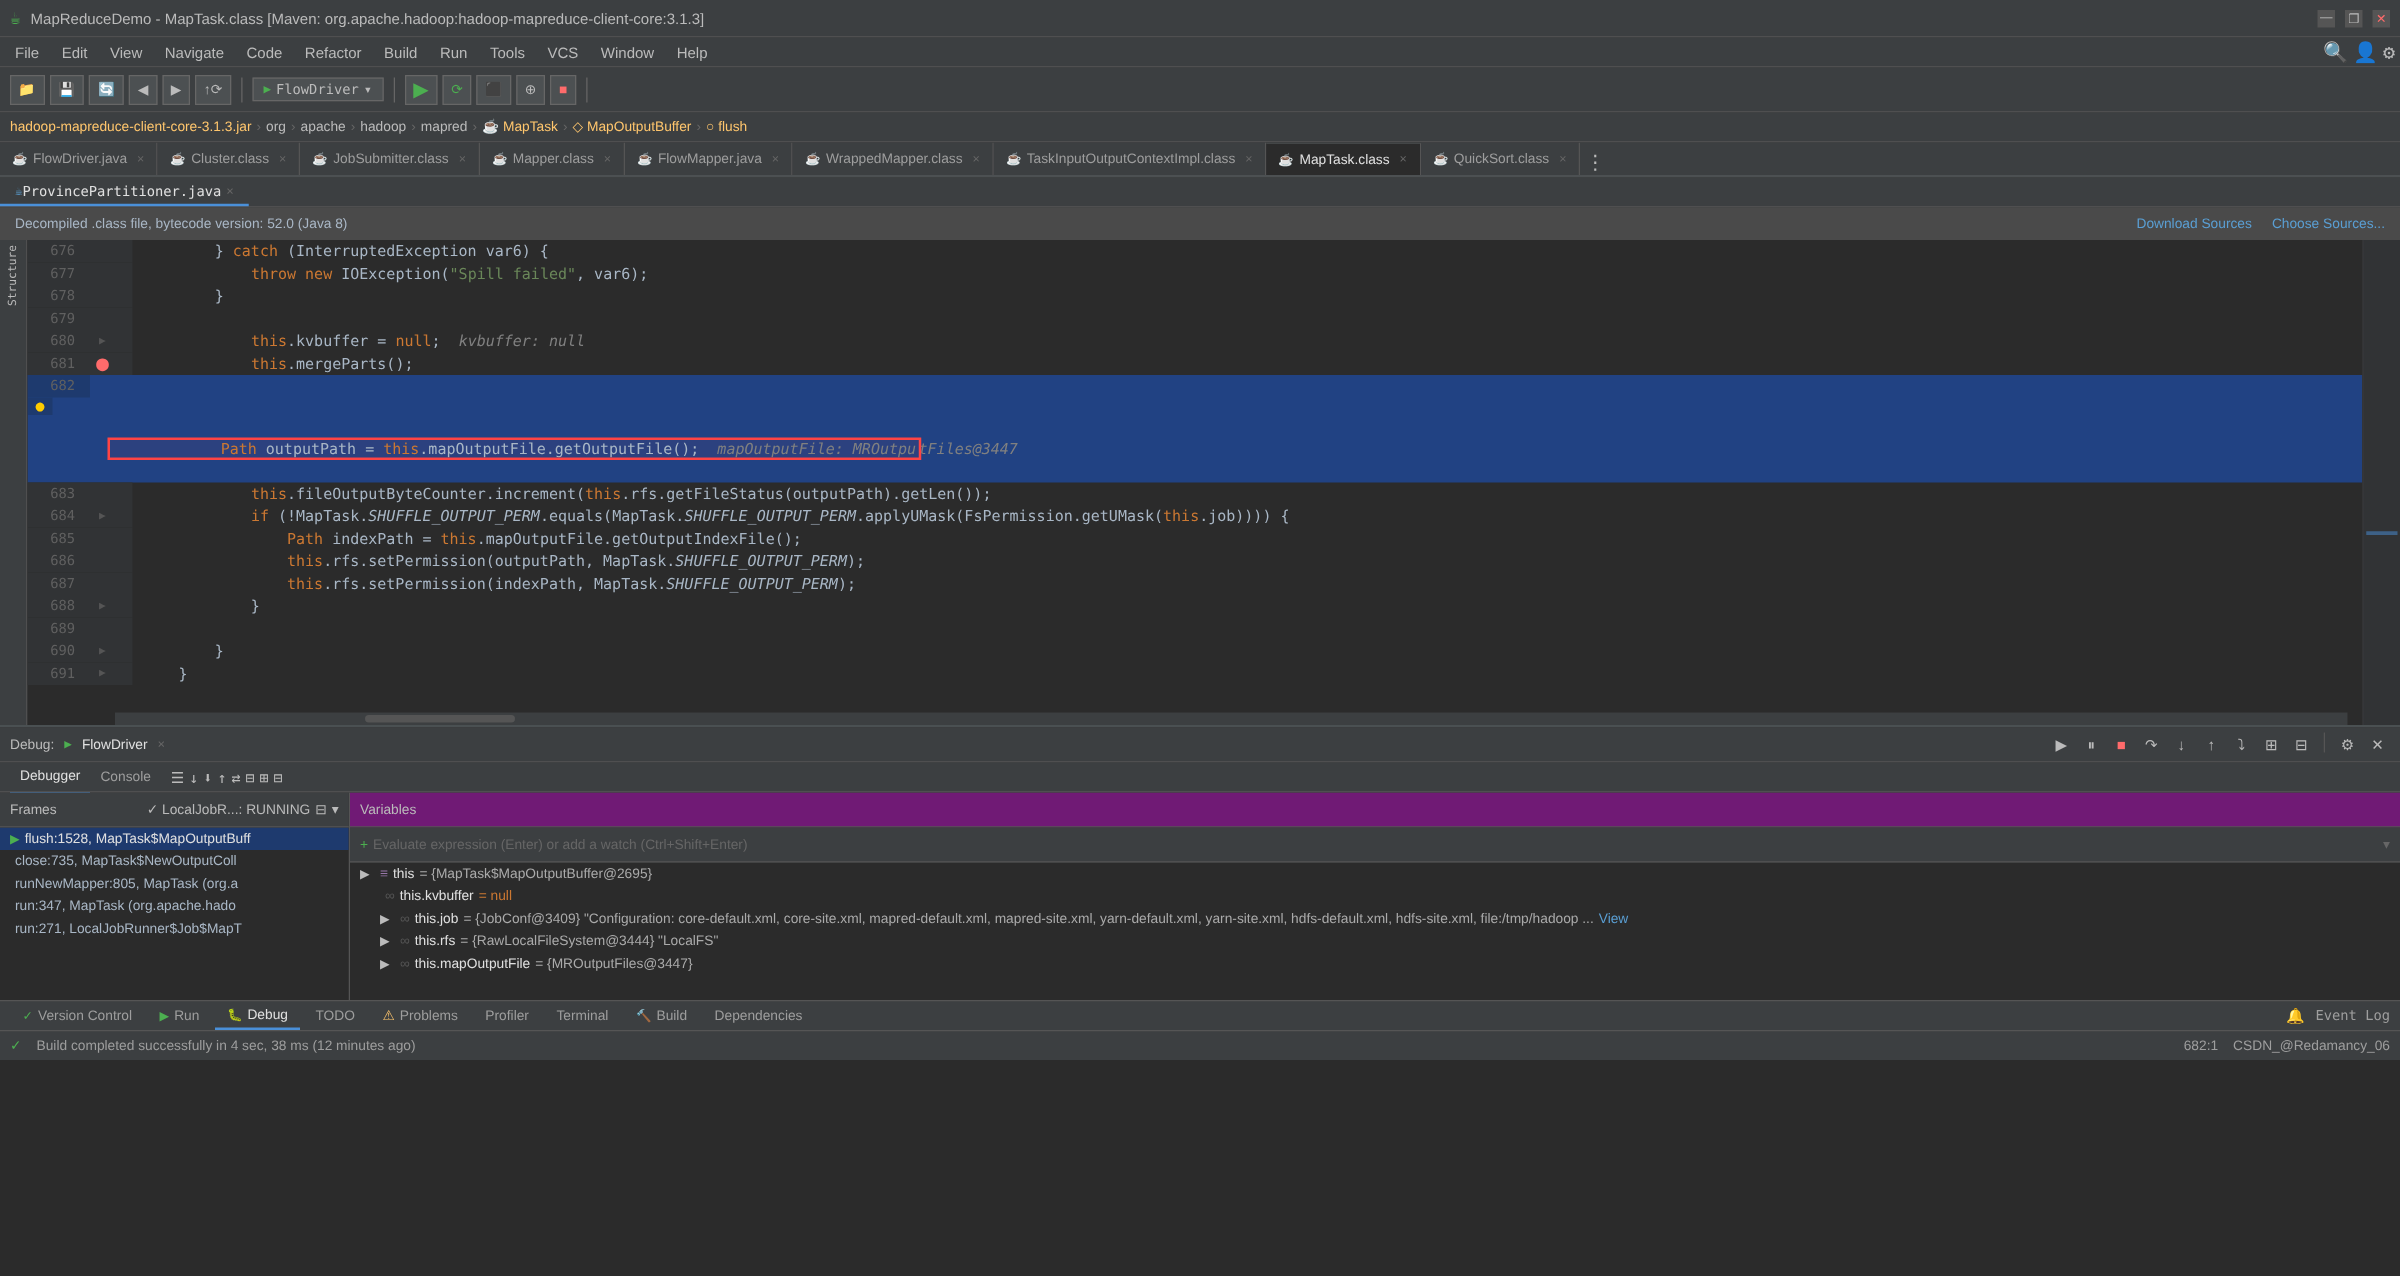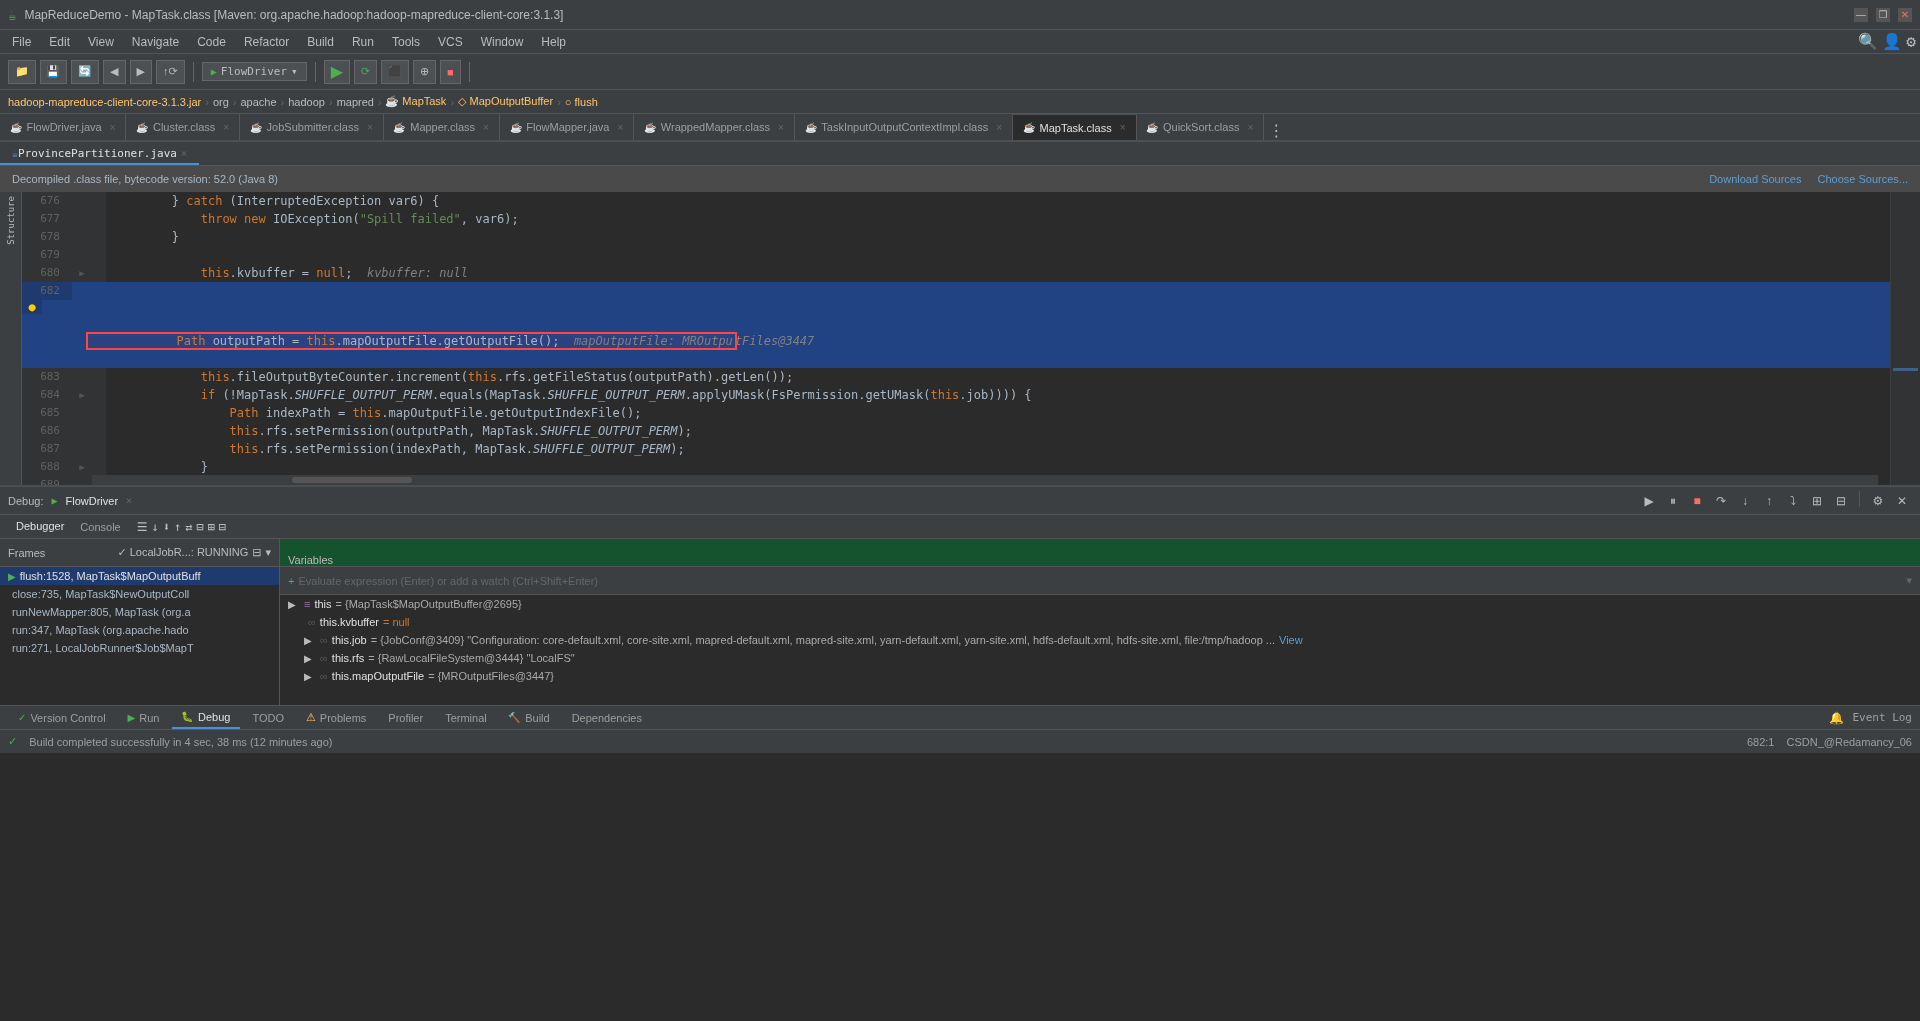--- a/index.html
+++ b/index.html
@@ -338,23 +338,23 @@
     .frame-item.active { background: #1e3a6e; color: #e0e0e0; }
 
     
     #variables-panel {
       flex: 1;
       display: flex;
       flex-direction: column;
     }
     #variables-header {
       height: 28px;
-      background: #14532d;
-      display: flex;
-      align-items: flex-end;
+      background: #701a75;
+      display: flex;
+      align-items: center;
       padding: 0 8px;
       border-bottom: 1px solid #555;
       font-size: 11px;
       font-family: Arial, sans-serif;
       color: #bbb;
     }
     .watch-input {
       height: 28px;
       background: #3c3f41;
       border-bottom: 1px solid #555;
@@ -571,21 +571,21 @@
 </div>
 
 <div id="decompile-notice">
   <span>Decompiled .class file, bytecode version: 52.0 (Java 8)</span>
   <div class="decompile-links">
     <span class="decompile-link">Download Sources</span>
     <span class="decompile-link">Choose Sources...</span>
   </div>
 </div>
 
-<div id="main-area" style="height: 293px;">
+<div id="main-area" style="height: 388px;">
 
   <div id="left-sidebar">
     <div style="writing-mode:vertical-rl;transform:rotate(180deg);font-size:9px;color:#bbb;cursor:pointer;">Structure</div>
   </div>
 
   <div id="code-editor">
 
     <div class="code-line">
       <div class="line-num">676</div>
       <div class="line-gutter"></div>
@@ -616,20 +616,28 @@
 
     <div class="code-line">
       <div class="line-num">680</div>
       <div class="line-gutter">
         <span style="color:#555;font-size:9px;">▶</span>
       </div>
       <div class="gutter-fold"></div>
       <div class="line-content">            <span class="kw">this</span>.kvbuffer = <span class="kw">null</span>;  <span class="comment">kvbuffer: null</span></div>
     </div>
 
+    <div class="code-line">
+      <div class="line-num">681</div>
+      <div class="line-gutter">
+        <span class="breakpoint">⬤</span>
+      </div>
+      <div class="gutter-fold"></div>
+      <div class="line-content">            <span class="kw">this</span>.mergeParts();</div>
+    </div>
 
     <div class="code-line highlight-line" style="position:relative;flex-direction:column;">
       <div class="line-num" style="background:#1e3a6e;color:#606060;">682</div>
       <div class="line-gutter" style="background:#1e3a6e;">
         <span style="color:#ffcc00;font-size:12px;">●</span>
       </div>
       <div class="gutter-fold" style="background:#1e3a6e;"></div>
       <div class="line-content">
         <span style="outline:2px solid #ff4444; background:rgba(255,68,68,0.05); padding:0 2px; display:inline;">            <span class="kw" style="color:#cc7832;">Path</span> outputPath = <span class="kw">this</span>.mapOutputFile.getOutputFile();  <span class="comment">mapOutputFile: MROutpu</span></span><span class="comment">tFiles@3447</span>
       </div>

